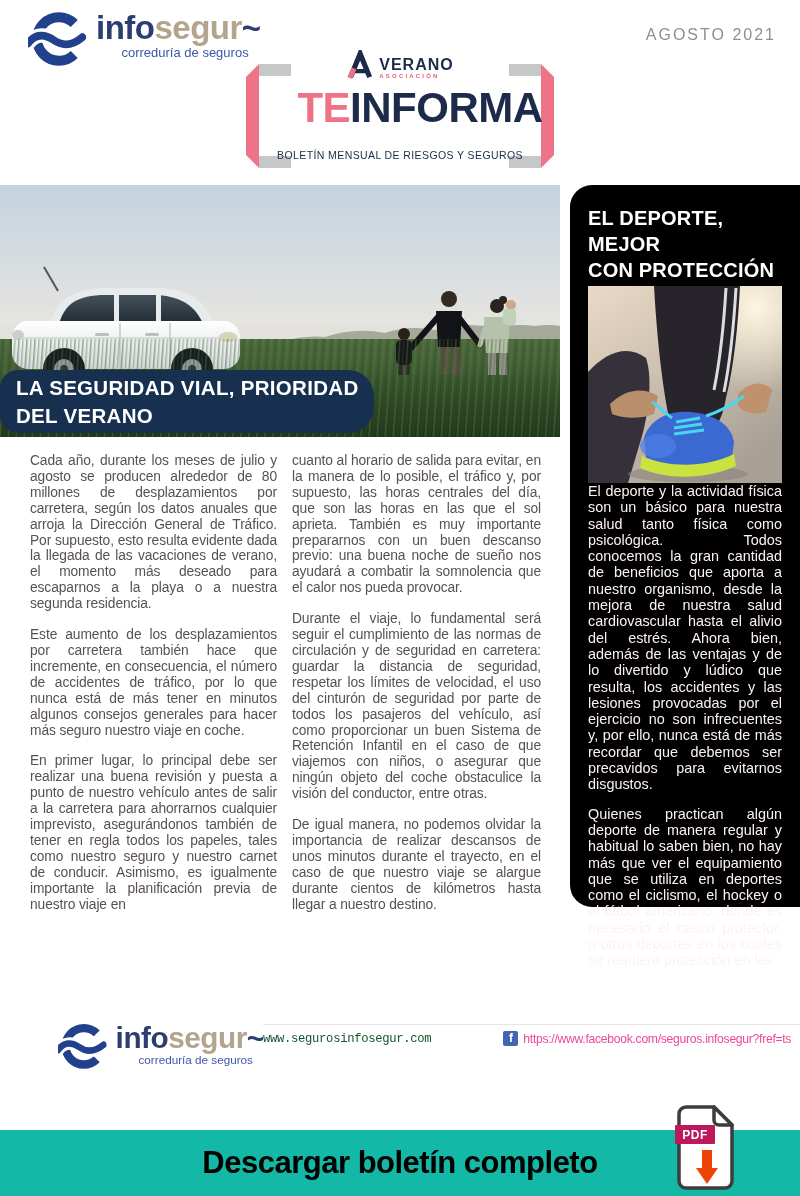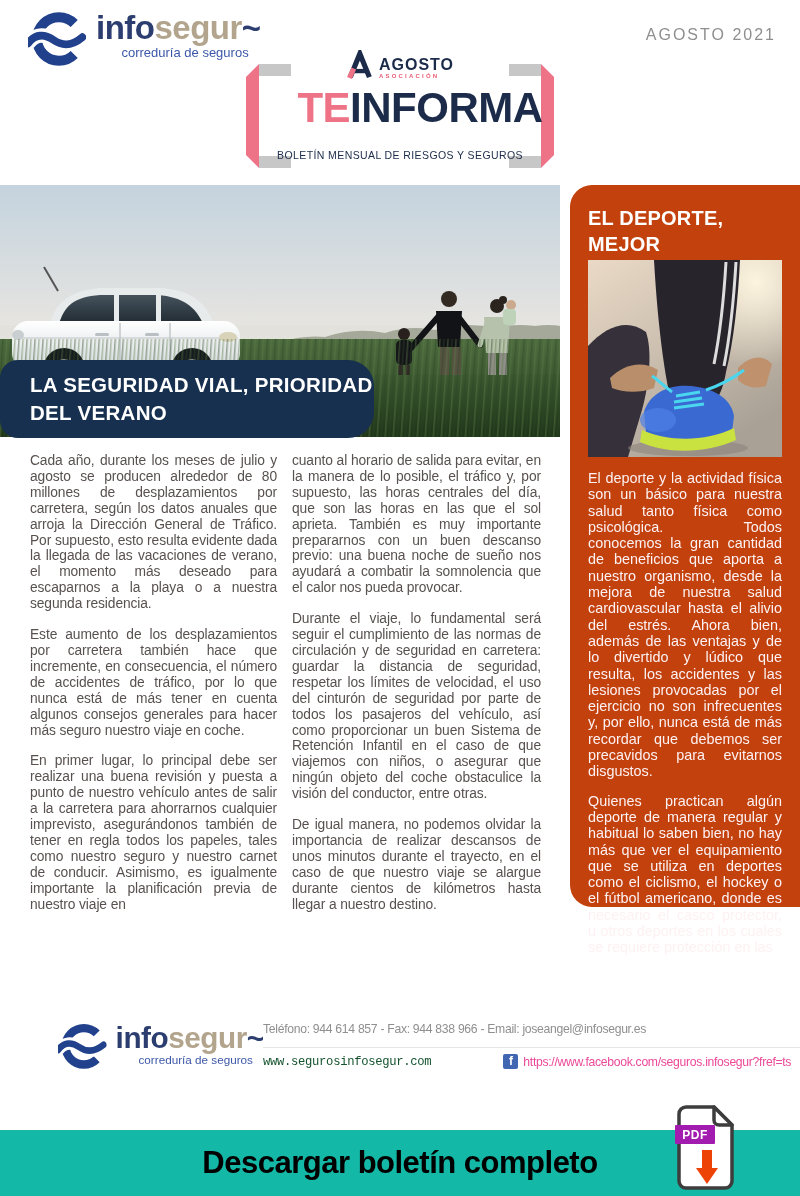--- a/index.html
+++ b/index.html
@@ -30,59 +30,59 @@
   .masthead-title { position:absolute; left:0; right:0; top:20px; text-align:center;
                     font-size:42px; font-weight:800; letter-spacing:-0.5px; white-space:nowrap;padding-left:40px; }
   .masthead-title .te { color:#ee7386; }
   .masthead-title .informa { color:#1b2b49; }
   .masthead-subtitle { position:absolute; left:0; right:0; top:85px; text-align:center;
                        font-size:10.5px; font-weight:400; color:#1b2b49; letter-spacing:0.4px; }
 
   
   .hero { position:absolute; left:0; top:185px; width:560px; height:252px; }
   .hero svg { display:block; }
-  .hero-banner { position:absolute; left:0; top:360px; width:374px; height:78px; background:#17304f;
+  .hero-banner { position:absolute; left:0; top:370px; width:374px; height:63px; background:#17304f;
                  border-radius:18px 26px 26px 18px; display:flex; flex-direction:column; justify-content:center;
-                 padding-left:30px; z-index:5; }
+                 padding-left:16px; z-index:5; }
   .hero-banner .line { color:#ffffff; font-size:20.5px; font-weight:700; letter-spacing:0.3px; line-height:28px; }
 
   
   .col { position:absolute; top:453px; }
   .col-1 { left:30px; width:247px; }
   .col-2 { left:292px; width:249px; }
   .col p { font-size:13.8px; line-height:15.9px; color:#58514f; text-align:justify; margin-bottom:15px; letter-spacing:-0.1px; }
 
   
-  .sidebar { position:absolute; left:570px; top:185px; width:230px; height:722px; background:#c2410c;
+  .sidebar { position:absolute; left:570px; top:185px; width:230px; height:722px; background:#000000;
              border-radius:22px 0 0 22px; padding:20px 18px 0 18px; }
   .sidebar-title .line { color:#ffffff; font-size:20px; font-weight:800; letter-spacing:0.2px; line-height:26px; display:block; }
   .sidebar-photo { margin-top:3px; width:194px; height:197px; overflow:hidden; }
   .sidebar-photo svg { display:block; }
-  .sidebar-body { margin-top:13px; }
+  .sidebar-body { }
   .sidebar-body p { color:#fdf1f3; font-size:14.4px; line-height:16.3px; text-align:justify; margin-bottom:13px; }
 
   
   .logo-footer { position:absolute; left:58px; top:1022px; transform:scale(0.9); transform-origin:left top; }
   .footer-text { position:absolute; left:263px; top:1015px; width:538px; color:#8f8f8f; }
   .footer-address { font-size:12.2px; line-height:17px; letter-spacing:-0.3px; }
   .footer-contact { font-size:12.2px; line-height:17px; letter-spacing:-0.3px; margin-top:6px; }
   .footer-divider { border:none; border-top:1px solid #e6e6e6; margin:9px 0 6px 0; }
   .footer-links { display:flex; align-items:center; font-size:12.2px; letter-spacing:-0.3px; }
   .footer-website { color:#14532d;font-family:Liberation Mono, monospace; }
   .fb { display:flex; align-items:center; gap:5px; margin-left:72px; }
   .fb-icon { width:15px; height:15px; background:#4267b2; border-radius:2px; color:#fff; font-weight:700;
              font-size:12px; display:flex; align-items:flex-end; justify-content:center; line-height:15px; }
   .fb-url { color:#ec4899; }
 
   
   .download-bar { position:absolute; left:0; top:1130px; width:800px; height:66px; background:#14b8a6;
                   display:flex; align-items:center; justify-content:center; cursor:pointer; }
   .download-label { font-size:31px; font-weight:700; color:#000; letter-spacing:-0.5px; }
   .pdf-icon { position:absolute; left:676px; top:1104px; width:62px; height:88px; z-index:6; }
-  .pdf-badge { position:absolute; left:-1px; top:21px; width:40px; height:19px; background:#a21caf; color:#fff;
+  .pdf-badge { position:absolute; left:-1px; top:21px; width:40px; height:19px; background:#be185d; color:#fff;
                font-size:12px; font-weight:700; display:flex; align-items:center; justify-content:center;
                letter-spacing:0.5px; border-radius:1px; }
 </style>
 </head>
 <body>
 
 <div class="page">
 
   <div class="logo logo-header">
     <span>
@@ -102,21 +102,21 @@
 
   <div class="aunna">
     <span>
       <svg width="26" height="30" viewBox="0 0 30 32">
         <path d="M5,30 L16,3 L27,30" stroke="#1b2b49" stroke-width="6" fill="none"></path>
         <path d="M10,23 L23,23" stroke="#1b2b49" stroke-width="5"></path>
         <path d="M4,31 L9,20" stroke="#ee7386" stroke-width="6"></path>
       </svg>
     </span>
     <span class="aunna-textcol">
-      <span class="aunna-name">AGOSTO</span>
+      <span class="aunna-name">VERANO</span>
       <span class="aunna-sub">ASOCIACIÓN</span>
     </span>
   </div>
 
   <div class="masthead">
     <span class="bracket bracket-left">
       <svg width="46" height="104" viewBox="0 0 46 104">
         <polygon points="13,0 13,104 0,91 0,13" fill="#ee7386"></polygon>
         <rect x="13" y="0" width="32" height="12" fill="#c7c7c7"></rect>
         <rect x="13" y="92" width="32" height="12" fill="#c7c7c7"></rect>
@@ -210,32 +210,33 @@
     </svg>
   </div>
 
   <div class="hero-banner">
     <span class="line">LA SEGURIDAD VIAL, PRIORIDAD</span>
     <span class="line">DEL VERANO</span>
   </div>
 
   <div class="col col-1">
     <p>Cada año, durante los meses de julio y agosto se producen alrededor de 80 millones de desplazamientos por carretera, según los datos anuales que arroja la Dirección General de Tráfico. Por supuesto, esto resulta evidente dada la llegada de las vacaciones de verano, el momento más deseado para escaparnos a la playa o a nuestra segunda residencia.</p>
-    <p>Este aumento de los desplazamientos por carretera también hace que incremente, en consecuencia, el número de accidentes de tráfico, por lo que nunca está de más tener en cuenta algunos consejos generales para hacer más seguro nuestro viaje en coche.</p>
+    <p>Este aumento de los desplazamientos por carretera también hace que incremente, en consecuencia, el número de accidentes de tráfico, por lo que nunca está de más tener en minutos algunos consejos generales para hacer más seguro nuestro viaje en coche.</p>
     <p>En primer lugar, lo principal debe ser realizar una buena revisión y puesta a punto de nuestro vehículo antes de salir a la carretera para ahorrarnos cualquier imprevisto, asegurándonos también de tener en regla todos los papeles, tales como nuestro seguro y nuestro carnet de conducir. Asimismo, es igualmente importante la planificación previa de nuestro viaje en</p>
   </div>
   <div class="col col-2">
     <p>cuanto al horario de salida para evitar, en la manera de lo posible, el tráfico y, por supuesto, las horas centrales del día, que son las horas en las que el sol aprieta. También es muy importante prepararnos con un buen descanso previo: una buena noche de sueño nos ayudará a combatir la somnolencia que el calor nos pueda provocar.</p>
     <p>Durante el viaje, lo fundamental será seguir el cumplimiento de las normas de circulación y de seguridad en carretera: guardar la distancia de seguridad, respetar los límites de velocidad, el uso del cinturón de seguridad por parte de todos los pasajeros del vehículo, así como proporcionar un buen Sistema de Retención Infantil en el caso de que viajemos con niños, o asegurar que ningún objeto del coche obstaculice la visión del conductor, entre otras.</p>
     <p>De igual manera, no podemos olvidar la importancia de realizar descansos de unos minutos durante el trayecto, en el caso de que nuestro viaje se alargue durante cientos de kilómetros hasta llegar a nuestro destino.</p>
   </div>
 
   <div class="sidebar">
     <div class="sidebar-title">
       <span class="line">EL DEPORTE, MEJOR</span>
+      <span class="line">CON PROTECCIÓN</span>
     </div>
     <div class="sidebar-photo">
       <svg width="194" height="197" viewBox="0 0 194 197">
         <defs>
           <linearGradient id="pav" x1="0" y1="0" x2="0.6" y2="1">
             <stop offset="0" stop-color="#ead9c6"></stop>
               <stop offset="0.45" stop-color="#cfc2b2"></stop>
               <stop offset="1" stop-color="#a9a196"></stop>
           </linearGradient>
           <radialGradient id="glow" cx="0.5" cy="0.5" r="0.5">
@@ -274,21 +275,20 @@
         <path d="M0,37 C8,26 18,26 28,33 C38,40 48,40 60,30" stroke="#21418c" stroke-width="8.5" fill="none" stroke-linecap="round"></path>
       </svg>
     </span>
     <span class="logo-textcol">
       <span class="logo-word"><span class="logo-info">info</span><span class="logo-segur">segur</span><span class="logo-tilde">~</span></span>
       <span class="logo-tagline">correduría de seguros</span>
     </span>
   </div>
 
   <div class="footer-text">
-    <div class="footer-contact">Teléfono: 944 614 857 - Fax: 944 838 966 - Email: joseangel@infosegur.es</div>
     <hr class="footer-divider">
     <div class="footer-links">
       <span class="footer-website">www.segurosinfosegur.com</span>
       <span class="fb">
         <span class="fb-icon">f</span>
         <span class="fb-url">https://www.facebook.com/seguros.infosegur?fref=ts</span>
       </span>
     </div>
   </div>
 

